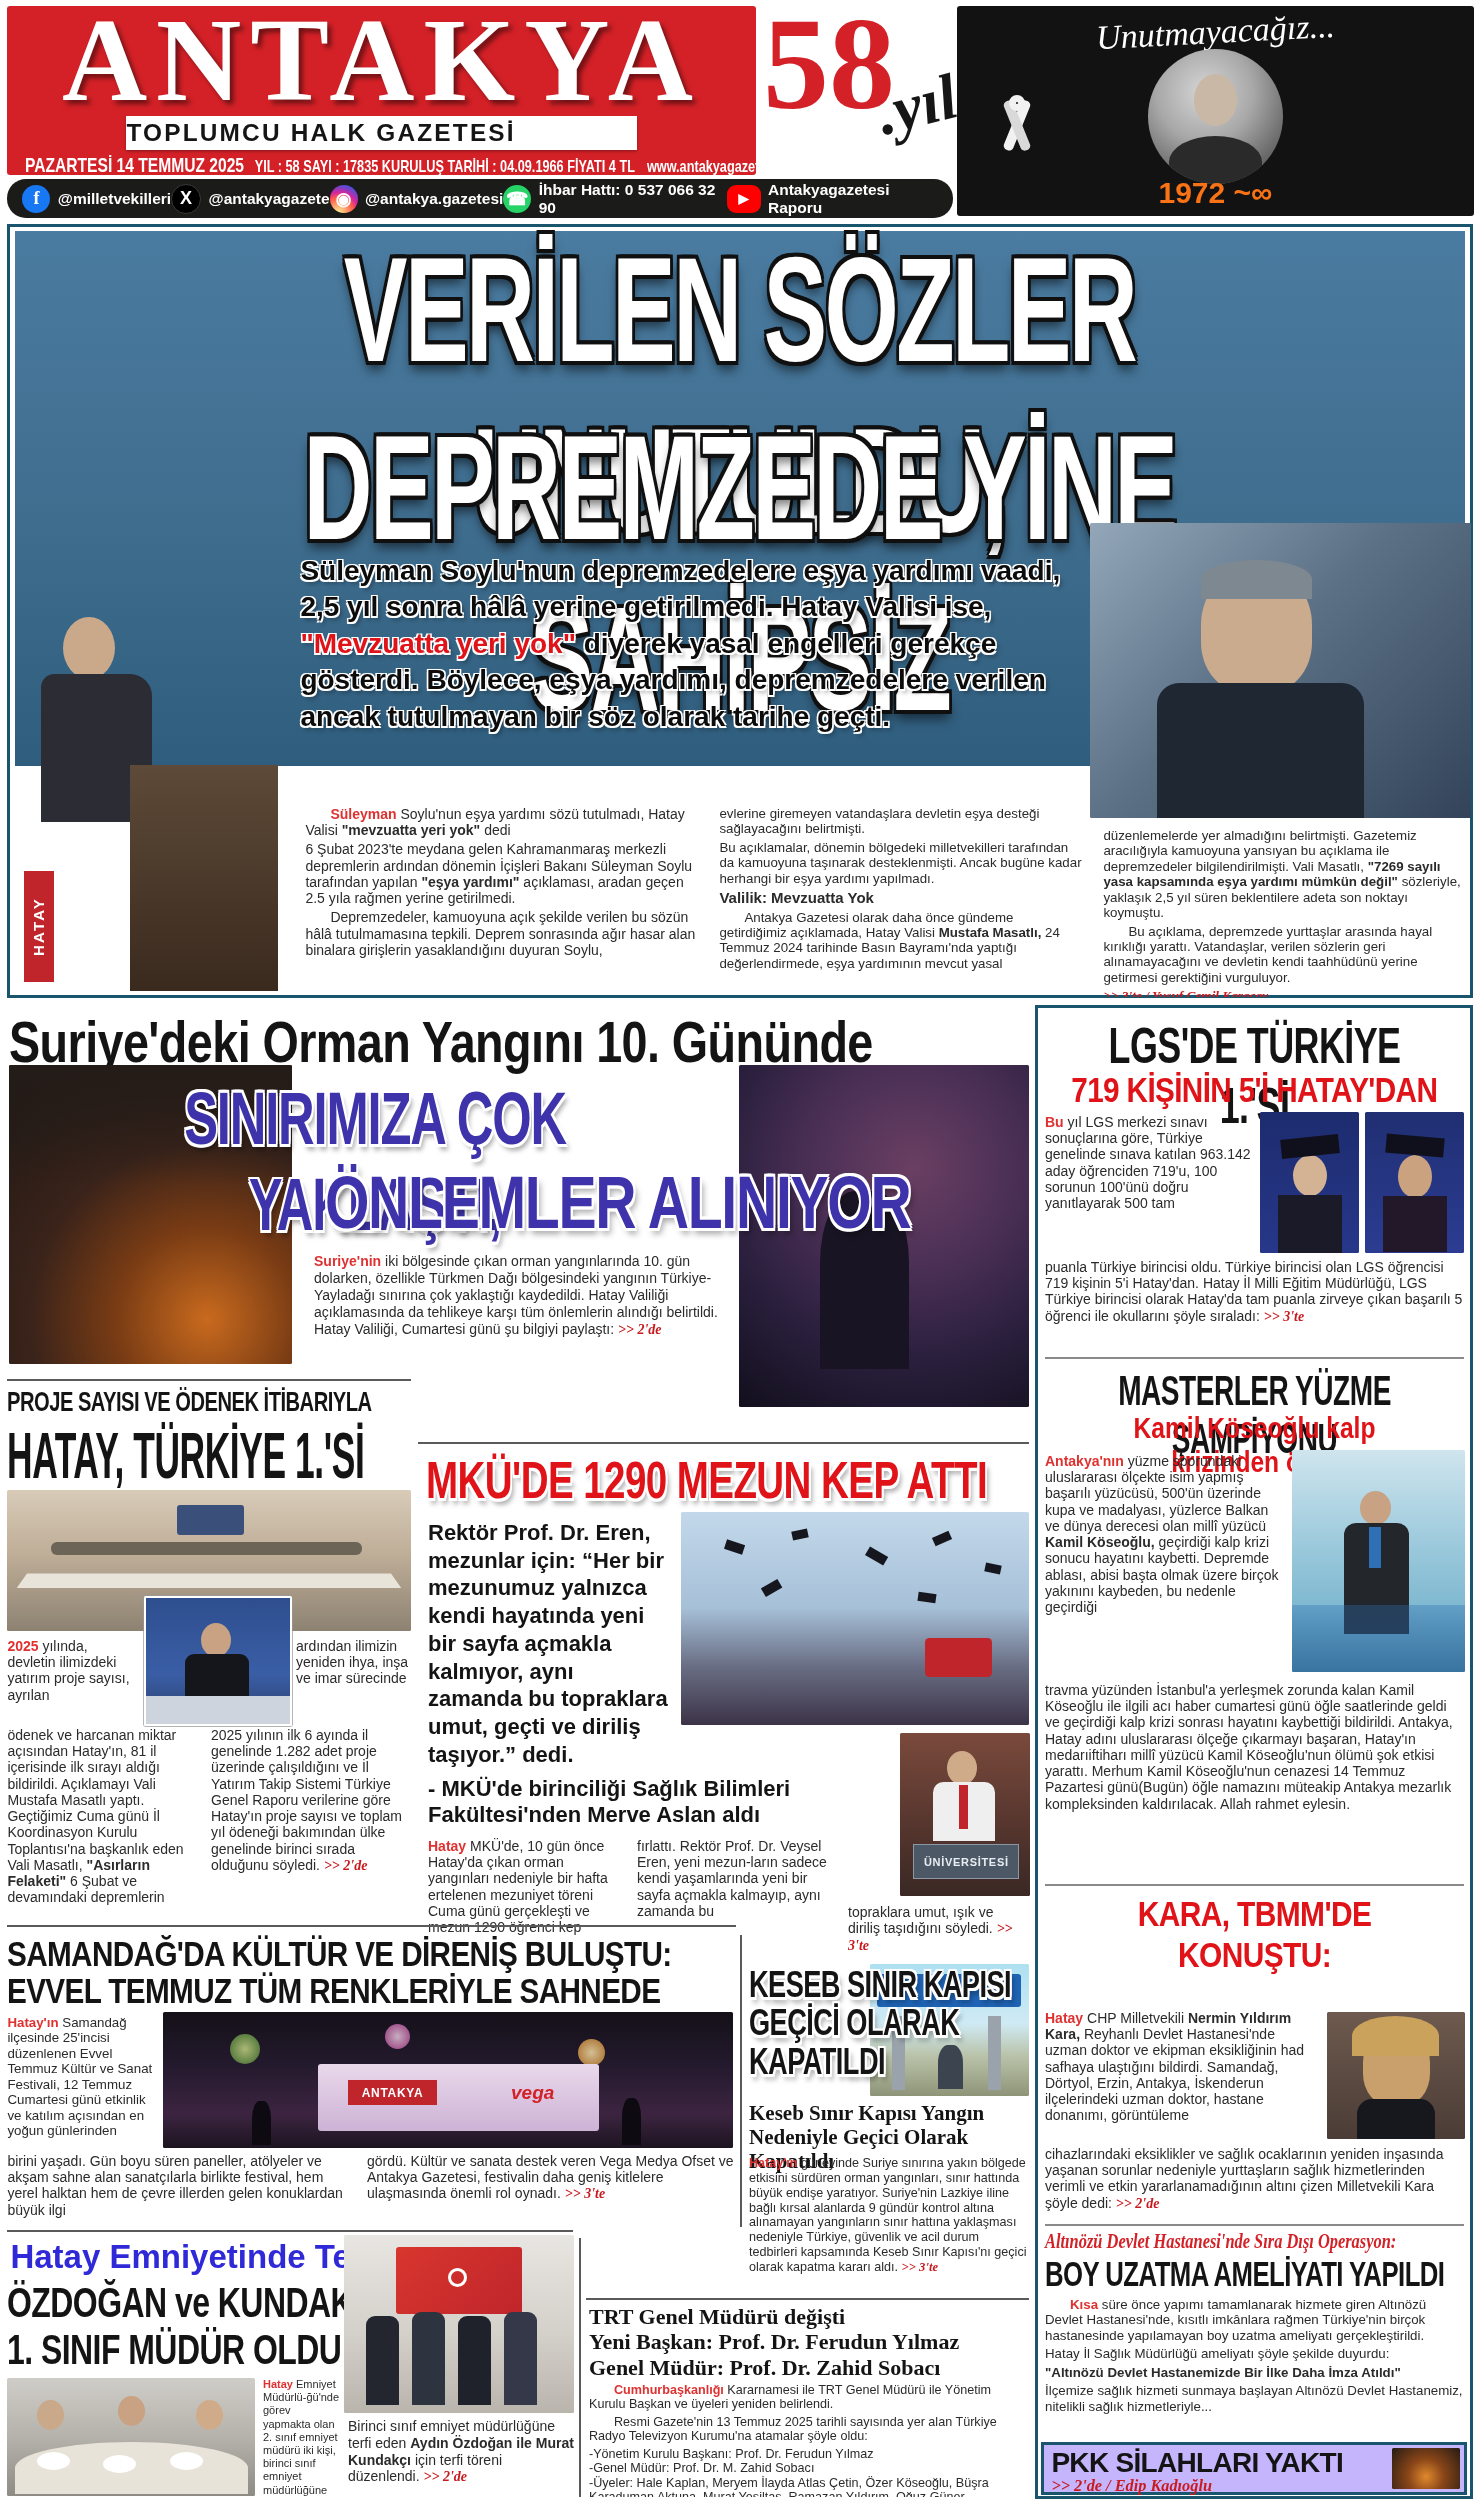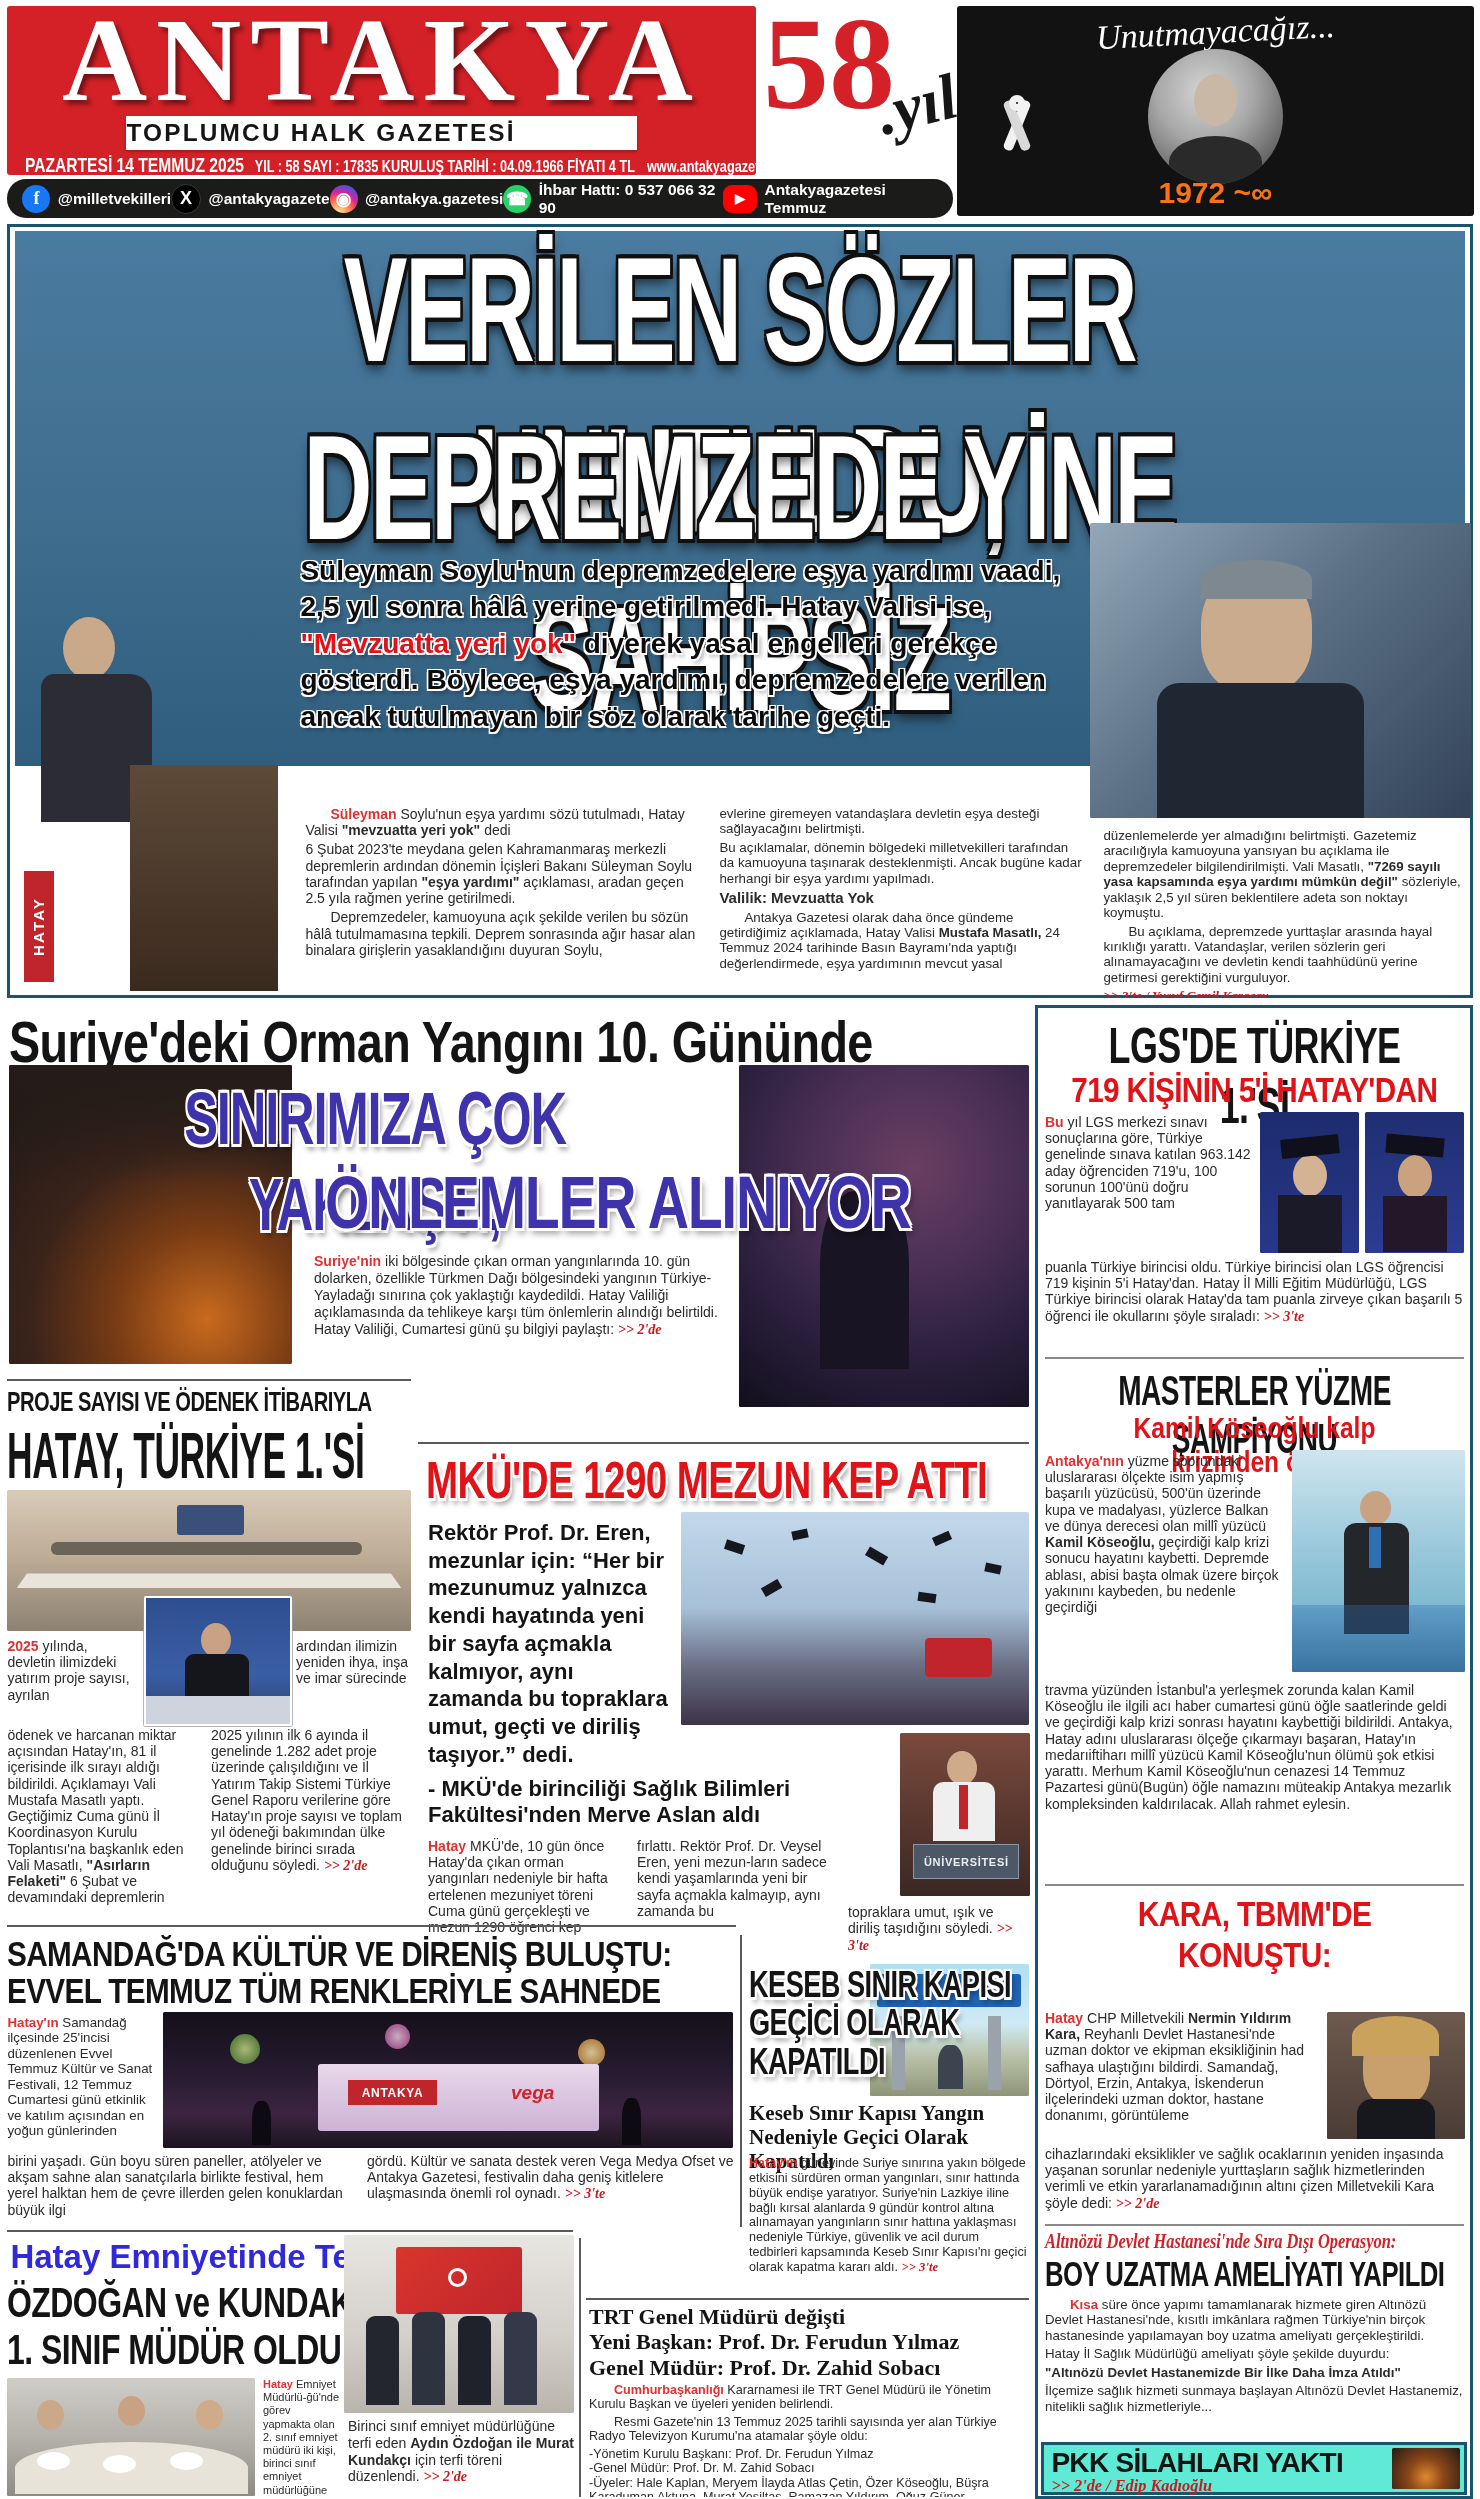--- a/index.html
+++ b/index.html
@@ -83,21 +83,21 @@
       <div class="soc-item">
         <span class="sico" style="background:radial-gradient(circle at 30% 100%,#fdf497 0%,#fd5949 45%,#d6249f 60%,#285aeb 90%);">◉</span>
         <span>@antakya.gazetesi</span>
       </div>
       <div class="soc-item">
         <span class="sico" style="background:#25d366;">☎</span>
         <span>İhbar Hattı: 0 537 066 32 90</span>
       </div>
       <div class="soc-item">
         <span class="sico" style="background:#f00;border-radius:9px;width:34px;font-size:13.3px;">▶</span>
-        <span>Antakyagazetesi Temmuz</span>
+        <span>Antakyagazetesi Raporu</span>
       </div>
     </div>
   </div>
 
   <div class="a" style="left:7.4px;top:224px;width:1466px;height:774px;border:3.7px solid #19566e;box-sizing:border-box;background:#fff;">
     <div class="a" style="left:4.4px;top:4.4px;width:1450px;height:535px;background:linear-gradient(180deg,#4a7ba0 0%,#3f6d8e 55%,#2f5d7d 100%);"></div>
     <div class="a center" style="left:0;width:1459px;top:-3px;">
       <span class="stroke-w" style="display:inline-block;font-size:111px;font-weight:bold;letter-spacing:-3px;transform:scale(.86,1.34);transform-origin:center top;">VERİLEN SÖZLER UNUTULDU,</span>
     </div>
     <div class="a center" style="left:0;width:1459px;top:175px;">
@@ -215,21 +215,21 @@
   <div class="a nowrap" style="left:1045px;top:2255px;">
     <span class="hl" style="display:inline-block;font-size:33px;color:#141414;transform:scale(.78,1.05);transform-origin:left top;">BOY UZATMA AMELİYATI YAPILDI</span>
   </div>
   <div class="a body-txt" style="left:1045px;top:2297px;width:419px;height:142px;overflow:hidden;font-size:13.3px;">
     <p class="ind"><span class="lead">Kısa</span><span> süre önce yapımı tamamlanarak hizmete giren Altınözü Devlet Hastanesi'nde, kısıtlı imkânlara rağmen Türkiye'nin birçok hastanesinde yapılamayan boy uzatma ameliyatı gerçekleştirildi.</span></p>
     <p><span>Hatay İl Sağlık Müdürlüğü ameliyatı şöyle şekilde duyurdu:</span></p>
     <p><span class="b">"Altınözü Devlet Hastanemizde Bir İlke Daha İmza Atıldı"</span></p>
     <p><span>İlçemize sağlık hizmeti sunmaya başlayan Altınözü Devlet Hastanemiz, nitelikli sağlık hizmetleriyle...</span></p>
   </div>
 
-  <div class="a" style="left:1041px;top:2442px;width:426px;height:53px;border:3px solid #19566e;box-sizing:border-box;background:#5eead4;">
+  <div class="a" style="left:1041px;top:2442px;width:426px;height:53px;border:3px solid #19566e;box-sizing:border-box;background:#c4b5fd;">
     <div class="a nowrap" style="left:7.4px;top:1.5px;font-size:28px;font-weight:bold;color:#141414;letter-spacing:-0.7px;">PKK SİLAHLARI YAKTI</div>
     <div class="a nowrap jump" style="left:7.4px;top:31px;font-size:16.3px;">&gt;&gt; 2'de / Edip Kadıoğlu</div>
     <div class="ph" style="left:348px;top:3px;width:68px;height:41px;background:radial-gradient(circle at 50% 70%,#e08a2e 0%,#8a4618 40%,#241b14 100%);"></div>
   </div>
 
   <div class="rule" style="left:7.4px;top:1379px;width:404px;height:1.5px;"></div>
   <div class="a nowrap" style="left:7.4px;top:1386px;">
     <span class="hl" style="display:inline-block;font-size:28px;color:#141414;transform:scaleX(.72);transform-origin:left top;">PROJE SAYISI VE ÖDENEK İTİBARIYLA</span>
   </div>
   <div class="a nowrap" style="left:7.4px;top:1419px;">

